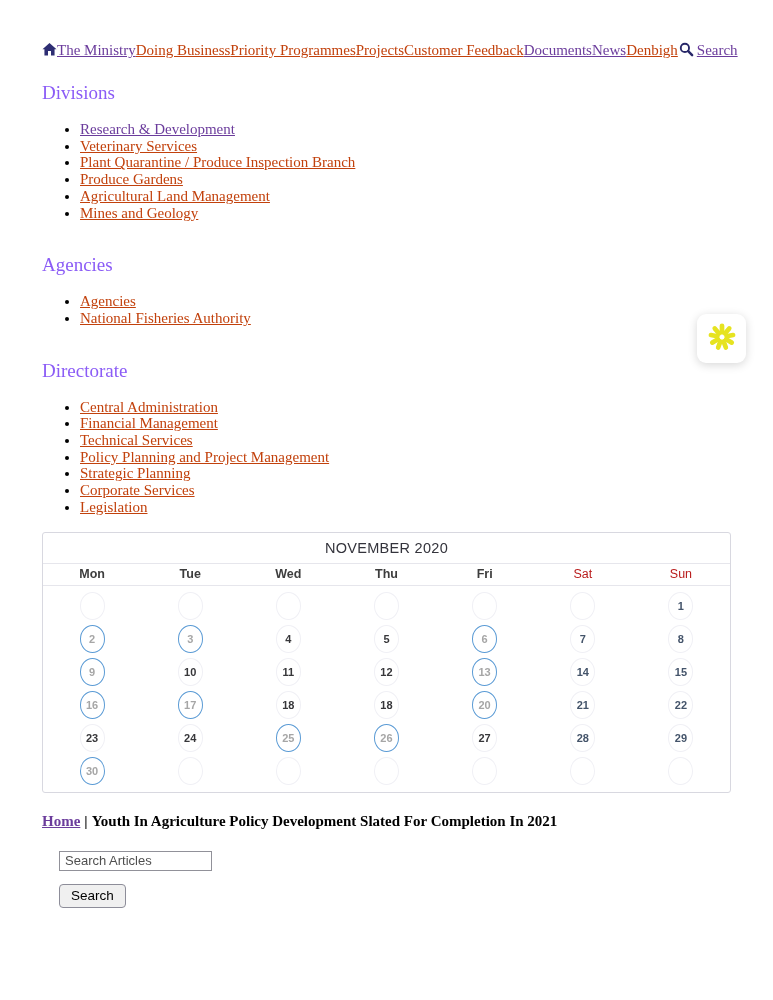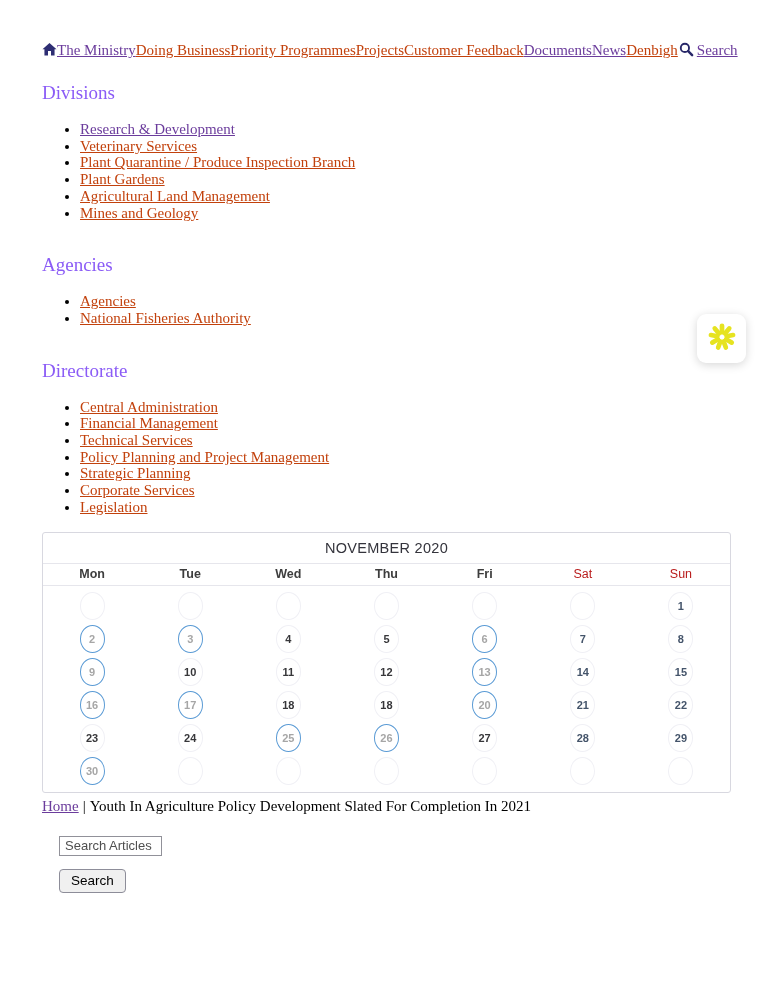--- a/index.html
+++ b/index.html
@@ -50,27 +50,27 @@
   .day-circle {
     width:25px; height:28px; border-radius:50%;
     border:1px solid #f0f0f5; display:flex; align-items:center; justify-content:center;
     font-size:11px;
   }
   .day-weekday { color:#37373a; font-weight:700; }
   .day-weekend { color:#44546a; font-weight:600; }
   .day-event  { border:1.5px solid #5b9bd5; color:#a6a6a6; font-weight:600; }
 
   
-  .breadcrumb { margin-top:5px; font-size:15px; }
+  .breadcrumb { margin-top:20px; font-size:15px;font-weight:bold; }
   .breadcrumb .sep { margin:0 4px; color:#000; }
 
   
   .search-form { margin:21px 0 0 17px; font-family:"Liberation Sans", sans-serif; }
   .search-form input {
-    width:103px; height:20px; padding:2px 5px; border:1px solid #919199;
+    width:153px; height:20px; padding:2px 5px; border:1px solid #919199;
     font-size:13px; font-family:"Liberation Sans", sans-serif; color:#333; background:#fff;
   }
   .search-form input::placeholder { color:#4f4f4f; opacity:1; }
   .search-form button {
     display:block; margin-top:13px; padding:3px 11px 4px;
     font-size:13.5px; font-family:"Liberation Sans", sans-serif; color:#000;
     background:#f0f0f0; border:1px solid #8d8d99; border-radius:4px; cursor:pointer;
   }
 
   
@@ -94,21 +94,21 @@
         </svg></span><a href="#" class="lv search-link">Search</a>
   </nav>
 
   <div>
       <div class="section">
         <h3>Divisions</h3>
         <ul>
           <li><a href="#" class="lv">Research &amp; Development</a></li>
           <li><a href="#" class="lb">Veterinary Services</a></li>
           <li><a href="#" class="lb">Plant Quarantine / Produce Inspection Branch</a></li>
-          <li><a href="#" class="lb">Plant Gardens</a></li>
+          <li><a href="#" class="lb">Produce Gardens</a></li>
           <li><a href="#" class="lb">Agricultural Land Management</a></li>
           <li><a href="#" class="lb">Mines and Geology</a></li>
         </ul>
       </div>
       <div class="section">
         <h3>Agencies</h3>
         <ul>
           <li><a href="#" class="lb">Agencies</a></li>
           <li><a href="#" class="lb">National Fisheries Authority</a></li>
         </ul>

